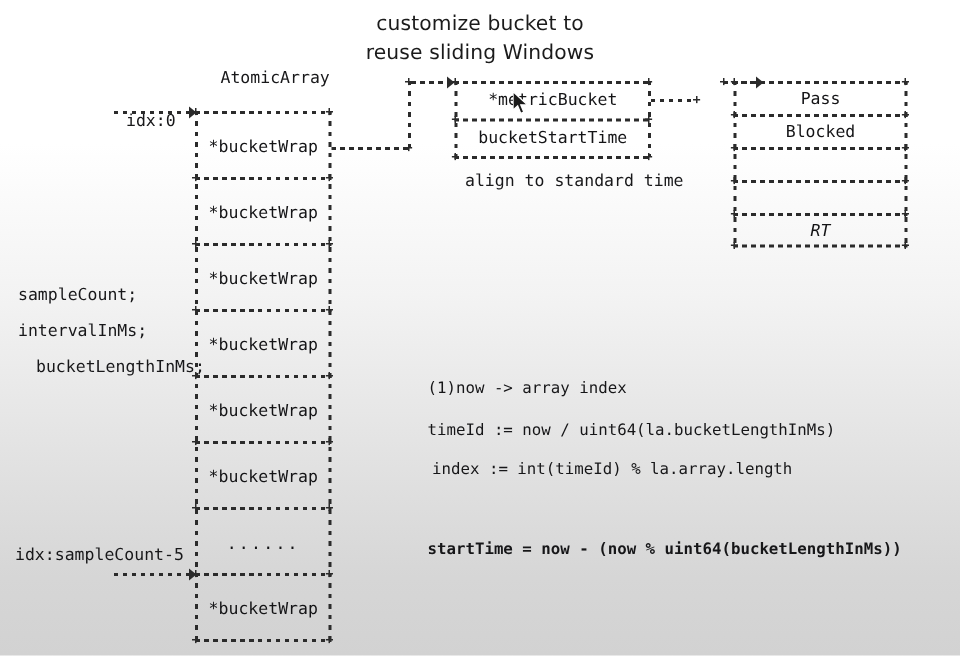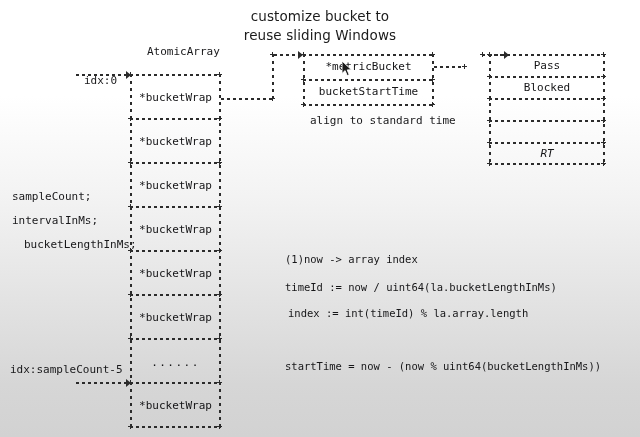--- a/index.html
+++ b/index.html
@@ -210,21 +210,21 @@
   <div class="node" style="left:601px; top:140px;"></div>
   <div class="node" style="left:601px; top:161px;"></div>
 
   <div class="cell-label" style="left:489px; top:59px;  width:116px;">Pass</div>
   <div class="cell-label" style="left:489px; top:81px;  width:116px;">Blocked</div>
   <div class="cell-label" style="left:489px; top:147px; width:116px;font-style:italic;">RT</div>
 
   <div class="formula" style="left:285px; top:253px;">(1)now -&gt; array index</div>
   <div class="formula" style="left:285px; top:281px;">timeId := now / uint64(la.bucketLengthInMs)</div>
   <div class="formula" style="left:268px; top:307px;margin-left:20px;">index := int(timeId) % la.array.length</div>
-  <div class="formula" style="left:285px; top:360px;">startTime = now - (now % uint64(bucketLengthInMs))</div>
+  <div class="formula" style="left:285px; top:360px;font-weight:bold;">startTime = now - (now % uint64(bucketLengthInMs))</div>
 
   <div class="cursor" style="left:342px; top:61px;">
     <svg width="11" height="16" viewBox="0 0 11 16">
       <polygon points="0,0 0,12.5 3.1,9.6 5.2,14.6 7.2,13.7 5.2,8.9 9.4,8.7" fill="#1a1a1a" stroke="#ffffff" stroke-width="0.9"></polygon>
     </svg>
   </div>
 
 </div>
 
 </body></html>

